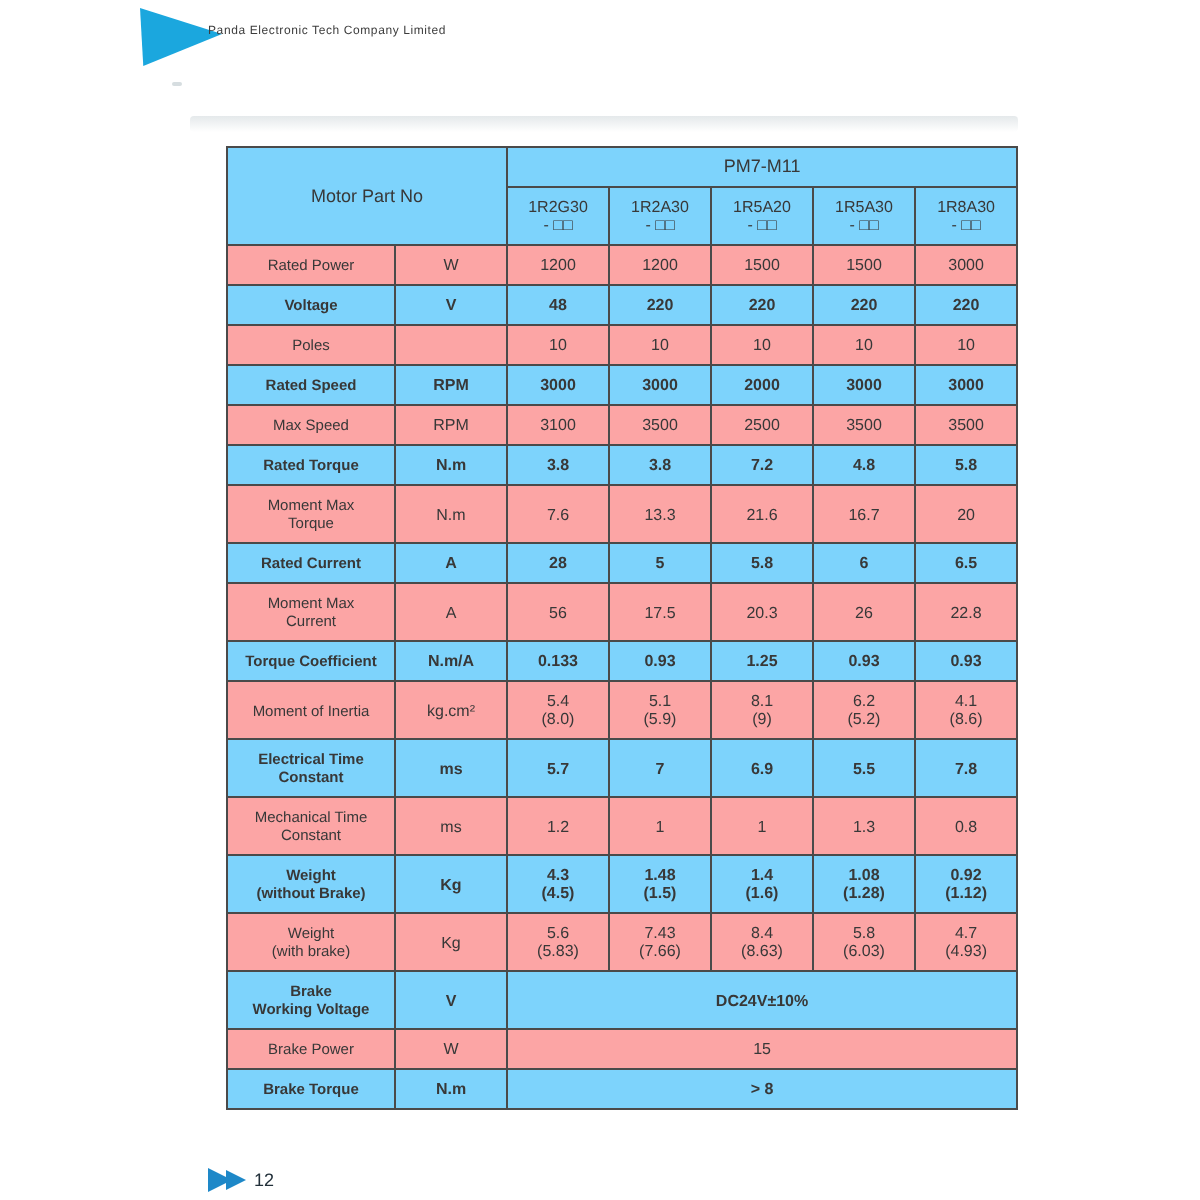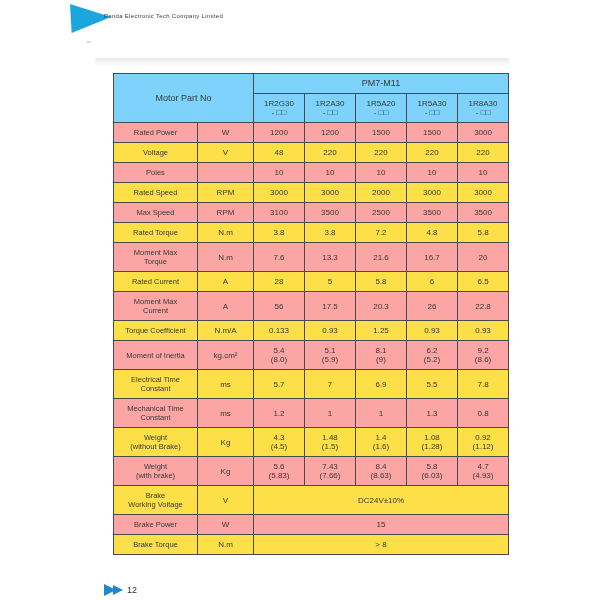--- a/index.html
+++ b/index.html
@@ -40,21 +40,21 @@
   table.spec th, table.spec td {
     border: 1px solid #4a4a4a;
     text-align: center; vertical-align: middle;
     white-space: pre-line; line-height: 9px; padding: 5px 2px;
     font-weight: normal;
   }
   table.spec th { background: #7dd3fc; }
   th.th-corner { font-size: 9px; line-height: 10px; }
   th.th-series { font-size: 9px; line-height: 10px; padding: 6px 2px; }
   th.th-model { font-size: 8px; padding: 5px 1px; }
-  tr.row-gray td { background: #fde047; }
+  tr.row-gray td { background: #7dd3fc; font-weight: bold; }
   tr.row-white td { background: #fca5a5; }
   td.label-cell { font-size: 7.5px; }
 
   
   .footer { position: absolute; left: 104px; top: 584px; display: flex; align-items: center; gap: 4px; }
   .ff-icon { display: inline-flex; align-items: center; }
   .ff-tri { display: inline-block; background: #1E88C8; clip-path: polygon(0 0, 100% 50%, 0 100%); }
   .ff-tri.t1 { width: 12px; height: 12px; }
   .ff-tri.t2 { width: 10px; height: 10px; margin-left: -3px; }
   .page-number { font-size: 9px; color: #22303a; }
@@ -197,21 +197,21 @@
           <td class="label-cell">Moment of Inertia</td>
           <td class="unit-cell">kg.cm²</td>
           <td class="value-cell">5.4
 (8.0)</td>
           <td class="value-cell">5.1
 (5.9)</td>
           <td class="value-cell">8.1
 (9)</td>
           <td class="value-cell">6.2
 (5.2)</td>
-          <td class="value-cell">9.2
+          <td class="value-cell">4.1
 (8.6)</td>
         </tr>
         <tr class="row-gray">
           <td class="label-cell">Electrical Time
 Constant</td>
           <td class="unit-cell">ms</td>
           <td class="value-cell">5.7</td>
           <td class="value-cell">7</td>
           <td class="value-cell">6.9</td>
           <td class="value-cell">5.5</td>

